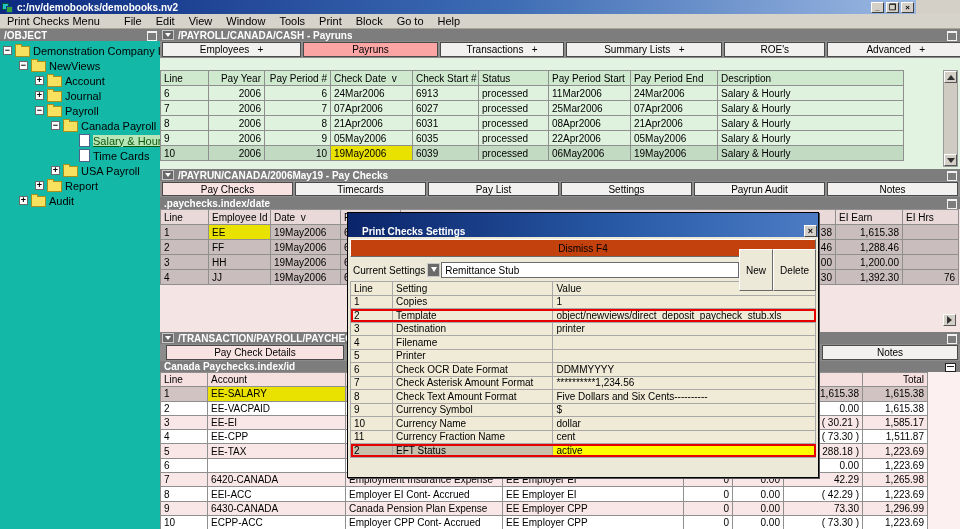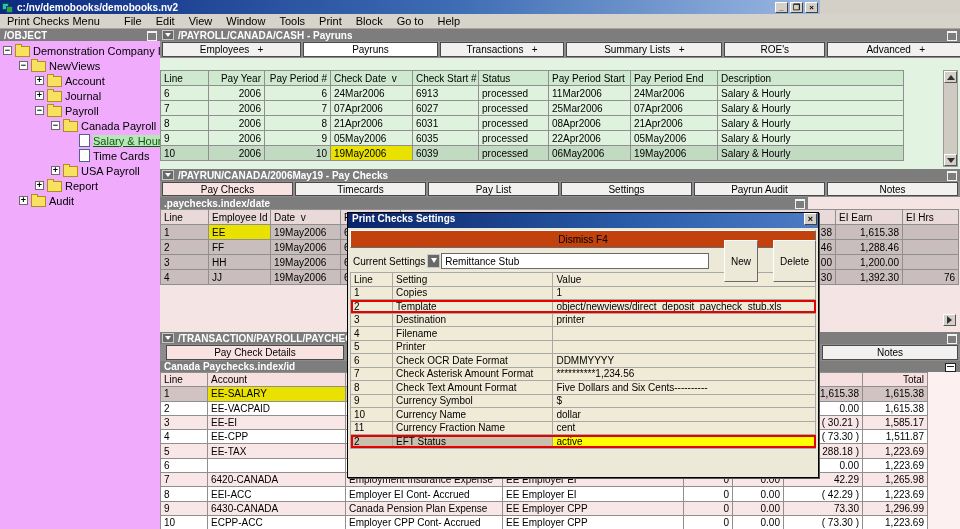--- a/index.html
+++ b/index.html
@@ -1,21 +1,21 @@
 <!DOCTYPE html>
 <html><head>
 <meta charset="utf-8">
 <style>
   html,body{margin:0;padding:0}
   body{width:960px;height:529px;overflow:hidden;background:#d4d0c8;
        font-family:"Liberation Sans",sans-serif;color:#000}
   #screen{position:relative;width:960px;height:529px;font-size:10px}
 
   
-  .titlebar{position:absolute;left:0;top:0;width:820px;height:14px;
+  .titlebar{position:absolute;left:0;top:0;width:916px;height:14px;
     background:linear-gradient(90deg,#0c2a80,#3d6cb4 55%,#9cb8e2);
     display:flex;align-items:center;color:#fff;font-weight:bold;font-size:10px;white-space:pre}
   .app-icon{width:11px;height:11px;margin:0 4px 0 2px;position:relative;flex:none}
   .app-icon::before{content:"";position:absolute;left:0;top:1px;width:5px;height:5px;background:#23c3c3;border:1px solid #0a5a3a}
   .app-icon::after{content:"";position:absolute;left:4px;top:4px;width:5px;height:5px;background:#35a035;border:1px solid #123a8a}
   .win-btns{margin-left:auto;display:flex;gap:2px;padding-right:2px}
   .win-btn{width:13px;height:11px;background:#d4d0c8;border:1px solid;border-color:#fff #404040 #404040 #fff;
     font-size:8px;line-height:9px;text-align:center;color:#000;font-weight:bold;box-sizing:border-box}
 
   
@@ -36,33 +36,33 @@
   .print-icon::before{content:"";display:block;margin:2px 1px 0;height:1px;background:#222}
 
   .tabs{position:absolute;display:flex;gap:2px;background:#8c8c8c;padding:1px 2px;box-sizing:border-box}
   .tab{background:#f2f1ef;border:1px solid #4a4a4a;display:flex;align-items:center;justify-content:center;
     font-size:10px;white-space:pre;box-sizing:border-box;overflow:hidden}
   .tabs-a .tab:nth-child(1){flex:1.22}.tabs-a .tab:nth-child(2){flex:1.18}
   .tabs-a .tab:nth-child(3){flex:1.09}.tabs-a .tab:nth-child(4){flex:1.37}
   .tabs-a .tab:nth-child(5){flex:.88}.tabs-a .tab:nth-child(6){flex:1.2}
   .tabs-a .tab:nth-child(7){flex:.87}
   .tabs-b .tab{flex:1}
-  .tabs-a .tab.active{background:#ffffff}
+  .tabs-a .tab.active{background:#fca5a5}
   .tabs-b .tab.active,.tabs-c .tab.active{background:#f9e2e2}
 
   table{border-collapse:collapse;table-layout:fixed}
   td,th{border:1px solid #8f8f8f;padding:0 3px;font-size:10px;font-weight:normal;
     overflow:hidden;white-space:pre;text-align:left;box-sizing:border-box}
   .ar{text-align:right}
   td.hl-yellow{background:#e9e200!important}
   #dialog td.hl-yellow{background:#ffff00!important}
   td.hl-gray{background:#c6c0ad!important}
 
   
-  #objectPanel{position:absolute;left:0;top:29px;width:188px;height:500px;background:#f0abfc;border-right:6px solid #404040;box-sizing:border-box}
+  #objectPanel{position:absolute;left:0;top:29px;width:188px;height:500px;background:#14b8a6;border-right:6px solid #404040;box-sizing:border-box}
   #objectHdr{left:0;top:0;width:160px;height:12px}
   #tree{position:absolute;left:0;top:14px;width:160px;bottom:0;overflow:hidden}
   .tree-row{height:15px;display:flex;align-items:center;font-size:11px;white-space:pre}
   .expander{width:9px;height:9px;border:1px solid #6a6a6a;background:#fff;font-size:9px;line-height:7px;
     text-align:center;margin-right:3px;flex:none;box-sizing:border-box;font-weight:bold}
   .folder-icon{width:13px;height:9px;background:#f7e15e;border:1px solid #a9901c;position:relative;margin-right:3px;flex:none;margin-top:2px}
   .folder-icon::before{content:"";position:absolute;left:-1px;top:-3px;width:5px;height:2px;background:#f7e15e;border:1px solid #a9901c;border-bottom:none}
   .page-icon{width:9px;height:11px;background:#fff;border:1px solid #50618c;margin-right:3px;flex:none}
   .tree-row.selected .tree-label{background:#b9e6b9;color:#0c5a0c;text-decoration:underline}
 
@@ -81,21 +81,21 @@
     display:flex;align-items:center;justify-content:center;box-sizing:border-box}
   .sb-up{top:0}.sb-dn{bottom:0}
   .tri-up{border:4px solid transparent;border-bottom:5px solid #303030;margin-top:-4px}
   .tri-dn{border:4px solid transparent;border-top:5px solid #303030;margin-bottom:-4px}
   .tri-rt{border:4px solid transparent;border-left:5px solid #303030;margin-right:-4px}
 
   
   #panelB{position:absolute;left:160px;top:169px;width:800px;height:163px;background:#f4e4e4}
   #hdrB{left:0;top:0;width:800px;height:12px}
   #tabsB{left:0;top:12px;width:800px;height:16px}
-  #idxB{left:0;top:28px;width:648px;height:12px}
+  #idxB{left:0;top:28px;width:800px;height:12px}
   .t-paychecks{position:absolute;left:0;top:40px;width:798px}
   .t-paychecks tr{height:15px}
   .t-paychecks th{background:#e9d9d9}
   .t-paychecks td{background:#cabdbd}
   .hbtn{position:absolute;right:4px;bottom:6px;width:13px;height:12px;background:#d4d0c8;border:1px solid;
     border-color:#fff #555 #555 #fff;display:flex;align-items:center;justify-content:center;box-sizing:border-box}
 
   
   #panelC{position:absolute;left:160px;top:332px;width:800px;height:197px;background:#fdf0f0}
   #hdrC{left:0;top:0;width:800px;height:12px}
@@ -107,35 +107,35 @@
   .t-trans{position:absolute;left:0;top:40px;width:767px}
   .t-trans tr{height:14.3px}
   .t-trans th{background:#f6dfdf}
   .t-trans tbody tr:nth-child(odd) td{background:#f9e6e6}
   .t-trans tbody tr:nth-child(even) td{background:#ffffff}
   .t-trans tbody tr.current td{background:#d2c3c3}
 
   
   #dialog{position:absolute;left:347px;top:212px;width:472px;height:266px;z-index:10;
     background:#ece9d8;border:1px solid #000;box-sizing:border-box;box-shadow:1px 1px 0 #555}
-  .dlg-title{height:15px;background:linear-gradient(90deg,#0a246a,#2a5ca8 60%,#4d7cc4);
-    color:#fff;font-weight:bold;display:flex;align-items:flex-start;padding-left:4px;font-size:10px;white-space:pre}
+  .dlg-title{height:24px;background:linear-gradient(90deg,#0a246a,#2a5ca8 60%,#4d7cc4);
+    color:#fff;font-weight:bold;display:flex;align-items:flex-end;padding-left:14px;font-size:10px;white-space:pre}
   .dlg-close{margin-left:auto;width:13px;height:12px;background:#d4d0c8;border:1px solid;border-color:#fff #404040 #404040 #fff;
     text-align:center;line-height:10px;font-size:9px;font-weight:bold;color:#000;margin-right:1px;box-sizing:border-box}
   .dlg-btnrow{display:flex;gap:3px;margin:2px 2px 0}
   .dlg-btn{flex:1;height:16px;background:#c2410c;border:1px solid #6a6a6a;border-top-color:#fff;border-left-color:#fff;
     display:flex;align-items:center;justify-content:center;font-size:10px;white-space:pre}
   .dlg-setrow{display:flex;align-items:center;margin:4px 2px 1px;height:18px}
   .dlg-setlabel{padding:0 2px 0 3px;white-space:pre}
   .dlg-droparrow{width:13px;height:14px;background:#696969;border:1px solid #c8c8c8;margin-right:1px;
     display:flex;align-items:flex-start;justify-content:center;flex:none;box-sizing:border-box}
   .dlg-droparrow::before{content:"";border:3px solid transparent;border-top:5px solid #fff;margin-top:3px}
   .dlg-input{flex:1;height:16px;border:1px solid #6a6a6a;background:#fff;font-size:10px;padding:0 3px;
     font-family:"Liberation Sans",sans-serif;box-sizing:border-box}
-  .dlg-sbtn{height:16px;margin-left:15px;background:#ece9d8;border:1px solid #6a6a6a;border-top-color:#fff;border-left-color:#fff;
+  .dlg-sbtn{height:16px;margin-left:0;background:#ece9d8;border:1px solid #6a6a6a;border-top-color:#fff;border-left-color:#fff;
     display:flex;align-items:center;justify-content:center;padding:12px 6px;font-size:10px}
   .t-dlg{margin:2px 2px 0;width:466px}
   .t-dlg tr{height:13.5px}
   .t-dlg th,.t-dlg td{border-color:#a8a8a8;background:#efebd7}
   tr.flagged{outline:2px solid #e60000;outline-offset:-2px}
 </style>
 </head>
 <body>
 
 <div id="screen">

